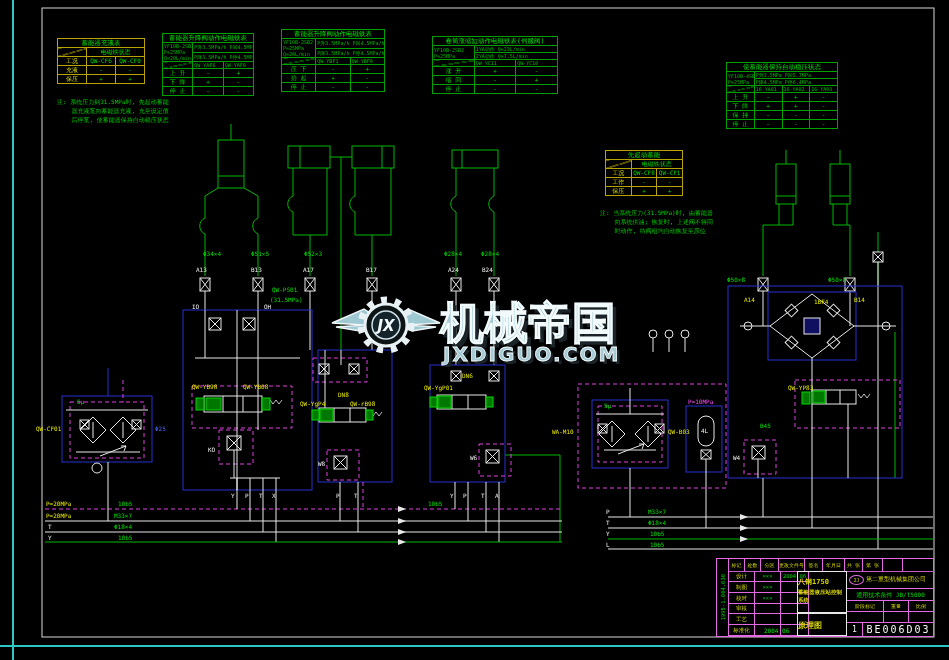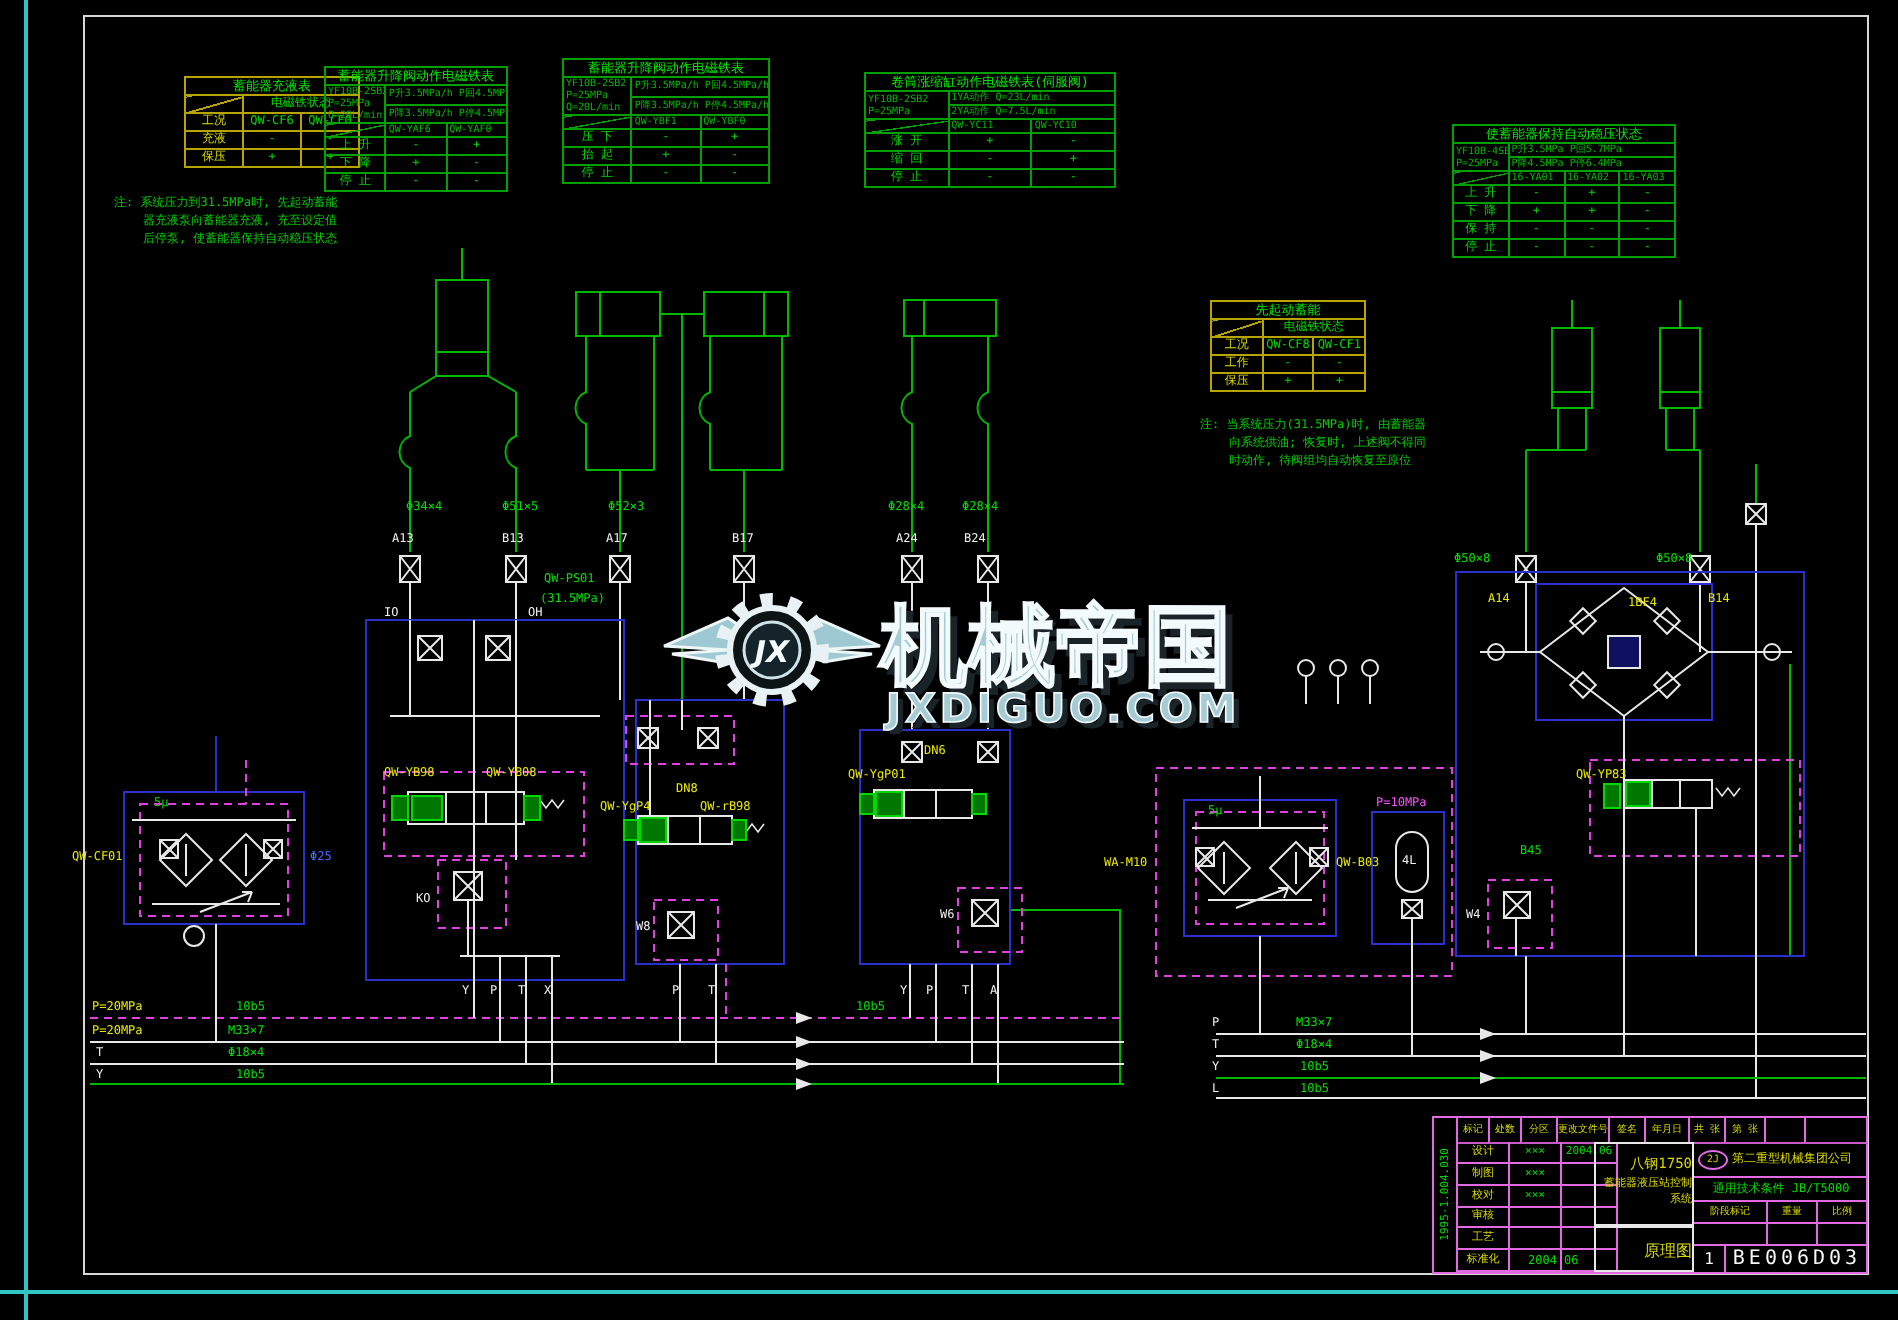--- a/index.html
+++ b/index.html
@@ -15,21 +15,21 @@
   .ctable.y{--bc:#b8a400;}
   .ctable.g{--bc:#00a000;}
   .ctable.y .lbl{color:#d8d800;}
   .diag{background:linear-gradient(to bottom right,transparent 47%,var(--bc) 47%,var(--bc) 53%,transparent 53%);}
   .cnote{position:absolute;color:#00cc00;font-size:6px;line-height:9px;white-space:pre;}
   .slabel{position:absolute;font-size:6px;line-height:7px;white-space:nowrap;}
   
   #tblock{position:absolute;left:716px;top:558px;width:218px;height:79px;
           border:1px solid #e36ae3;box-sizing:border-box;font-size:6px;color:#d8d800;}
   .tbl-line{position:absolute;background:#c85ac8;}
-  .tbl-cellw{position:absolute;border:1px solid #e8e8e8;box-sizing:border-box;text-align:right;}
+  .tbl-cellw{position:absolute;border:1px solid #e8e8e8;box-sizing:border-box;text-align:left;font-weight:bold;}
   #tb-side{position:absolute;left:0;top:0;width:12px;height:77px;border-right:1px solid #e36ae3;
            box-sizing:border-box;display:flex;align-items:center;justify-content:center;}
   #tb-side span{writing-mode:vertical-rl;transform:rotate(180deg);font-size:5.5px;color:#00d800;}
   .tb-hc{position:absolute;top:0;height:12px;line-height:12px;text-align:center;font-size:5px;
          border-right:1px solid #e36ae3;box-sizing:border-box;overflow:hidden;}
   .tb-row{position:absolute;height:11px;line-height:11px;font-size:5.5px;display:flex;}
   .tb-row div{border-right:1px solid #e36ae3;border-bottom:1px solid #e36ae3;box-sizing:border-box;
               overflow:hidden;text-align:center;}
   .grnv{color:#00d800;}
   #wmark{position:absolute;left:330px;top:283px;width:312px;height:84px;text-decoration:underline;}
@@ -284,21 +284,21 @@
     <g font-family="DejaVu Sans, sans-serif" font-weight="bold">
       <text x="114" y="59" font-size="44" fill="#1a2428">机械帝国</text>
       <text x="110" y="55" font-size="44" fill="#a6cbd4" stroke="#f2fafc" stroke-width="1">机械帝国</text>
       <text x="116" y="81" font-size="20" letter-spacing="2" fill="#1a2428">JXDIGUO.COM</text>
       <text x="113" y="78" font-size="20" letter-spacing="2" fill="#a6cbd4" stroke="#f2fafc" stroke-width="0.8">JXDIGUO.COM</text>
     </g>
   </svg>
 </div>
 
 <div id="tables-layer">
-      <table class="ctable y" style="left: 57px; top: 38px; width: 88px; margin-left: 35px;">
+      <table class="ctable y" style="left: 57px; top: 38px; width: 88px;">
         <tbody>
           <tr>
             <td class="ttl" colspan="3">蓄能器充液表</td>
           </tr>
           <tr>
             <td class="diag"></td>
             <td colspan="2">电磁铁状态</td>
           </tr>
           <tr>
             <td class="lbl">工况</td>

